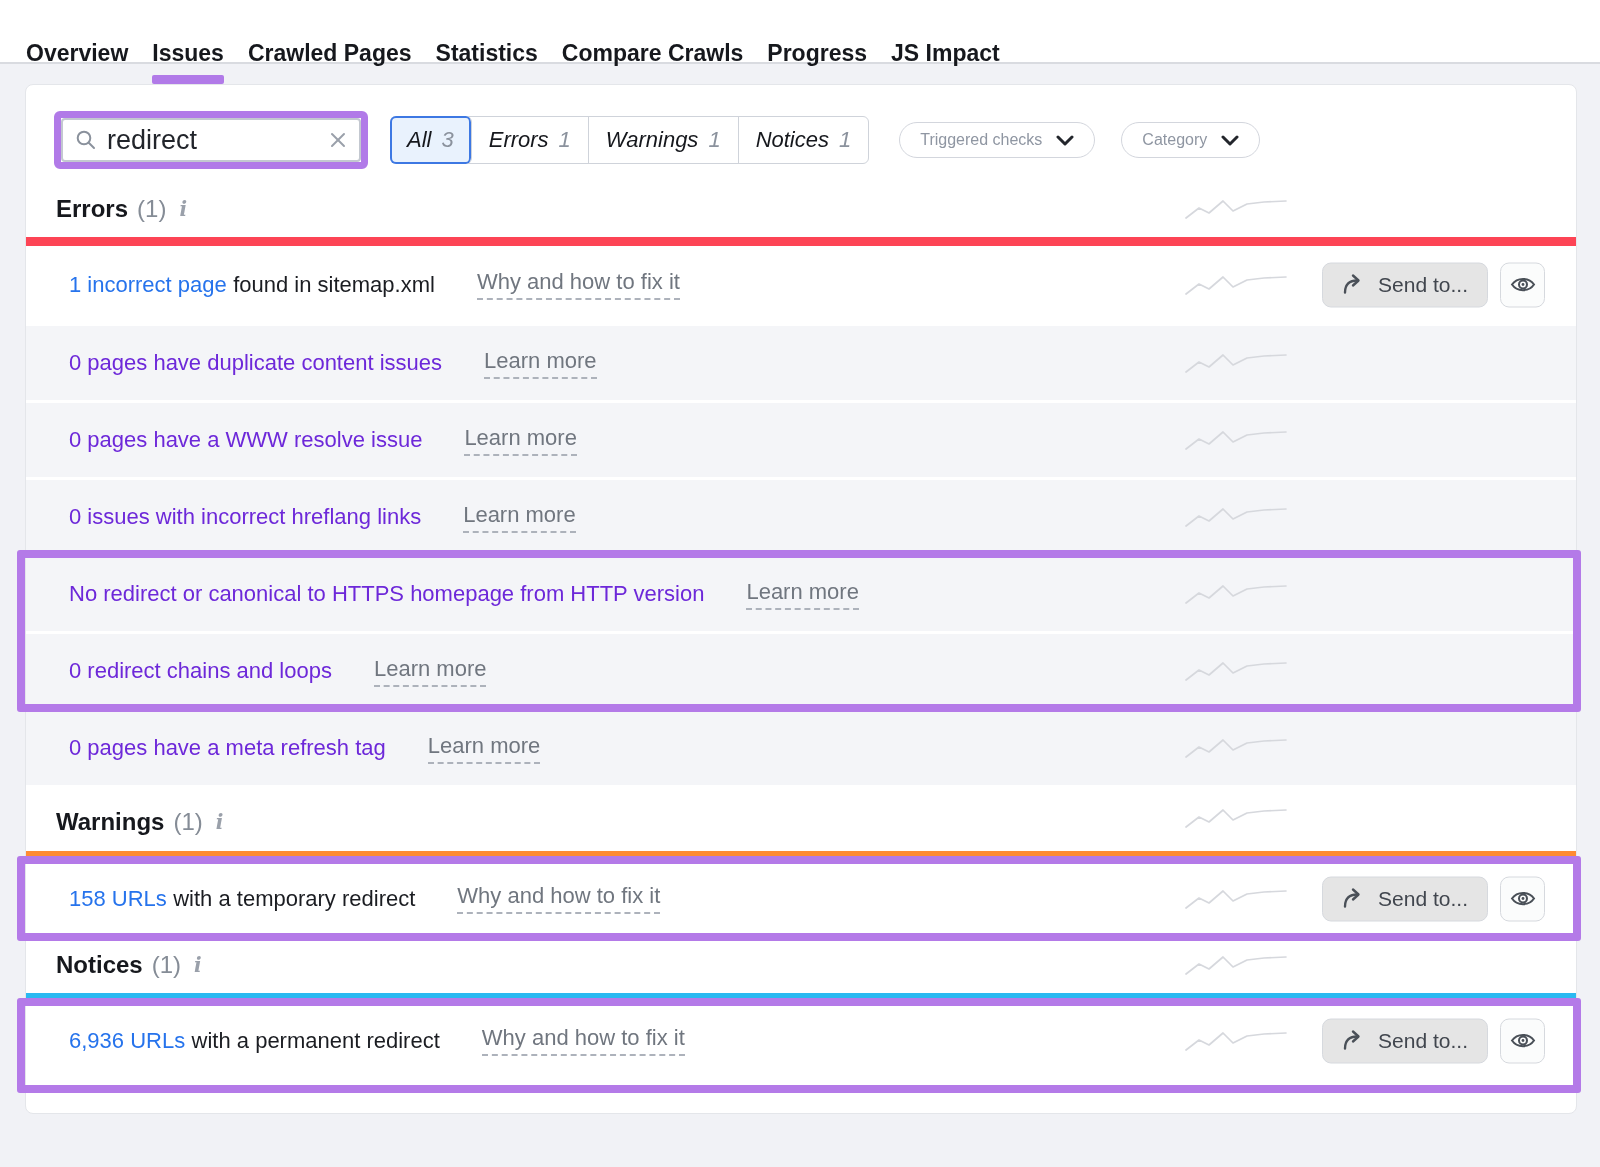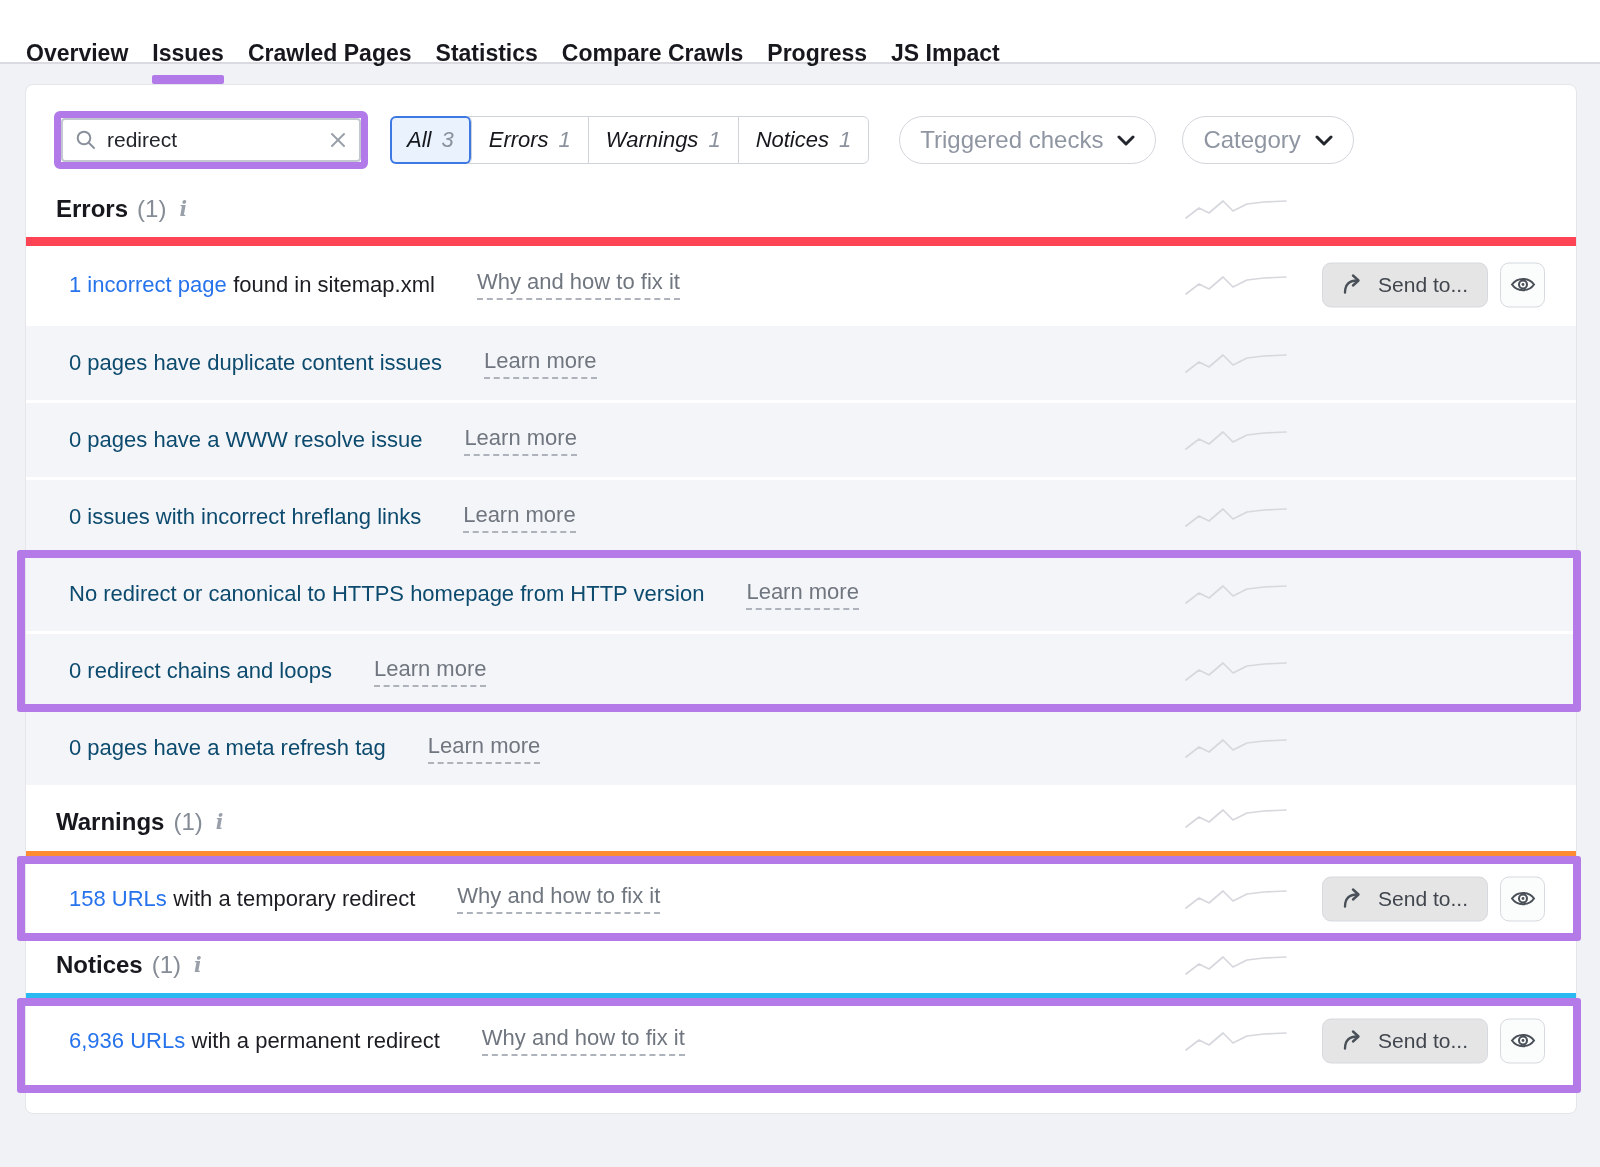--- a/index.html
+++ b/index.html
@@ -33,44 +33,44 @@
   }
 
   
   .filter-bar{ display:flex; align-items:center; padding:26px 28px 12px 28px; }
   .search-hl{ border:7px solid #b17ae8; border-radius:6px; }
   .search-box{
     width:300px; height:44px; background:#fff; border:2px solid #c3c8d0; border-radius:4px;
     display:flex; align-items:center; padding:0 12px; gap:10px;
   }
   .search-box input{
-    border:none; outline:none; flex:1; font-size:21px; color:#22252b;
+    border:none; outline:none; flex:1; font-size:27px; color:#22252b;
     font-family:"Liberation Sans","DejaVu Sans",sans-serif; min-width:0; background:transparent;
   }
   .icon-btn-plain{ display:flex; align-items:center; cursor:pointer; }
 
   .seg{
     display:flex; margin-left:22px; border:1px solid #cfd3da; border-radius:6px;
     height:48px; background:#fff;
   }
   .seg-item{
     display:flex; align-items:center; gap:10px; padding:0 17px; font-size:22px;
     color:#16181d; border-right:1px solid #cfd3da; cursor:pointer;font-style:italic;
   }
   .seg-item:last-child{ border-right:none; }
   .seg-item .cnt{ color:#8b929d; }
   .seg-item.active{
     background:#e9f2fd; box-shadow: inset 0 0 0 2px #3d78e3; border-radius:6px;
     margin:-1px 0 -1px -1px; height:48px; z-index:2;
   }
 
   .pill{
-    display:flex; align-items:center; gap:14px; height:48px; padding:0 20px;
+    display:flex; align-items:center; gap:14px; height:36px; padding:0 20px;
     border:1px solid #d3d6dd; border-radius:24px; margin-left:30px; cursor:pointer;
-    font-size:24px; color:#8f96a2; white-space:nowrap;
+    font-size:16px; color:#8f96a2; white-space:nowrap;
   }
   .pill:last-child{ margin-left:26px; }
 
   
   .sec-header{
     position:relative; height:56px; display:flex; align-items:center; padding:0 30px;
   }
   .sec-header.tall{ height:66px; padding-top:8px; }
   .sec-title{ font-size:24px; font-weight:700; color:#16181d; }
   .sec-count{ font-size:24px; color:#858c96; margin-left:9px; }
@@ -84,21 +84,21 @@
   .sev-bar.cyan{ background:#2ab9f1; }
 
   
   .row{
     position:relative; height:77px; display:flex; align-items:center; padding:0 43px;
     background:#fff; font-size:22px;
   }
   .row.gray{ background:#f4f5f8; border-top:3px solid #fff; }
   .blue-link{ color:#2673ec; cursor:pointer; text-decoration:none; }
   .rest{ color:#1b1d22; margin-left:0.29em; }
-  .green-text{ color:#0c4a6e; }
+  .green-text{ color:#6d28d9; }
   .action-link{
     margin-left:42px; color:#70767f; cursor:pointer; text-decoration:none;
     border-bottom:2px dashed #adb2bb; padding-bottom:3px; white-space:nowrap;
   }
 
   .spark{ position:absolute; right:288px; top:50%; transform:translateY(-50%); }
   .spark polyline{ fill:none; stroke:#d6d8dd; stroke-width:1.7; stroke-linejoin:round; stroke-linecap:round; }
 
   .send-btn{
     position:absolute; right:88px; top:50%; transform:translateY(-50%);

